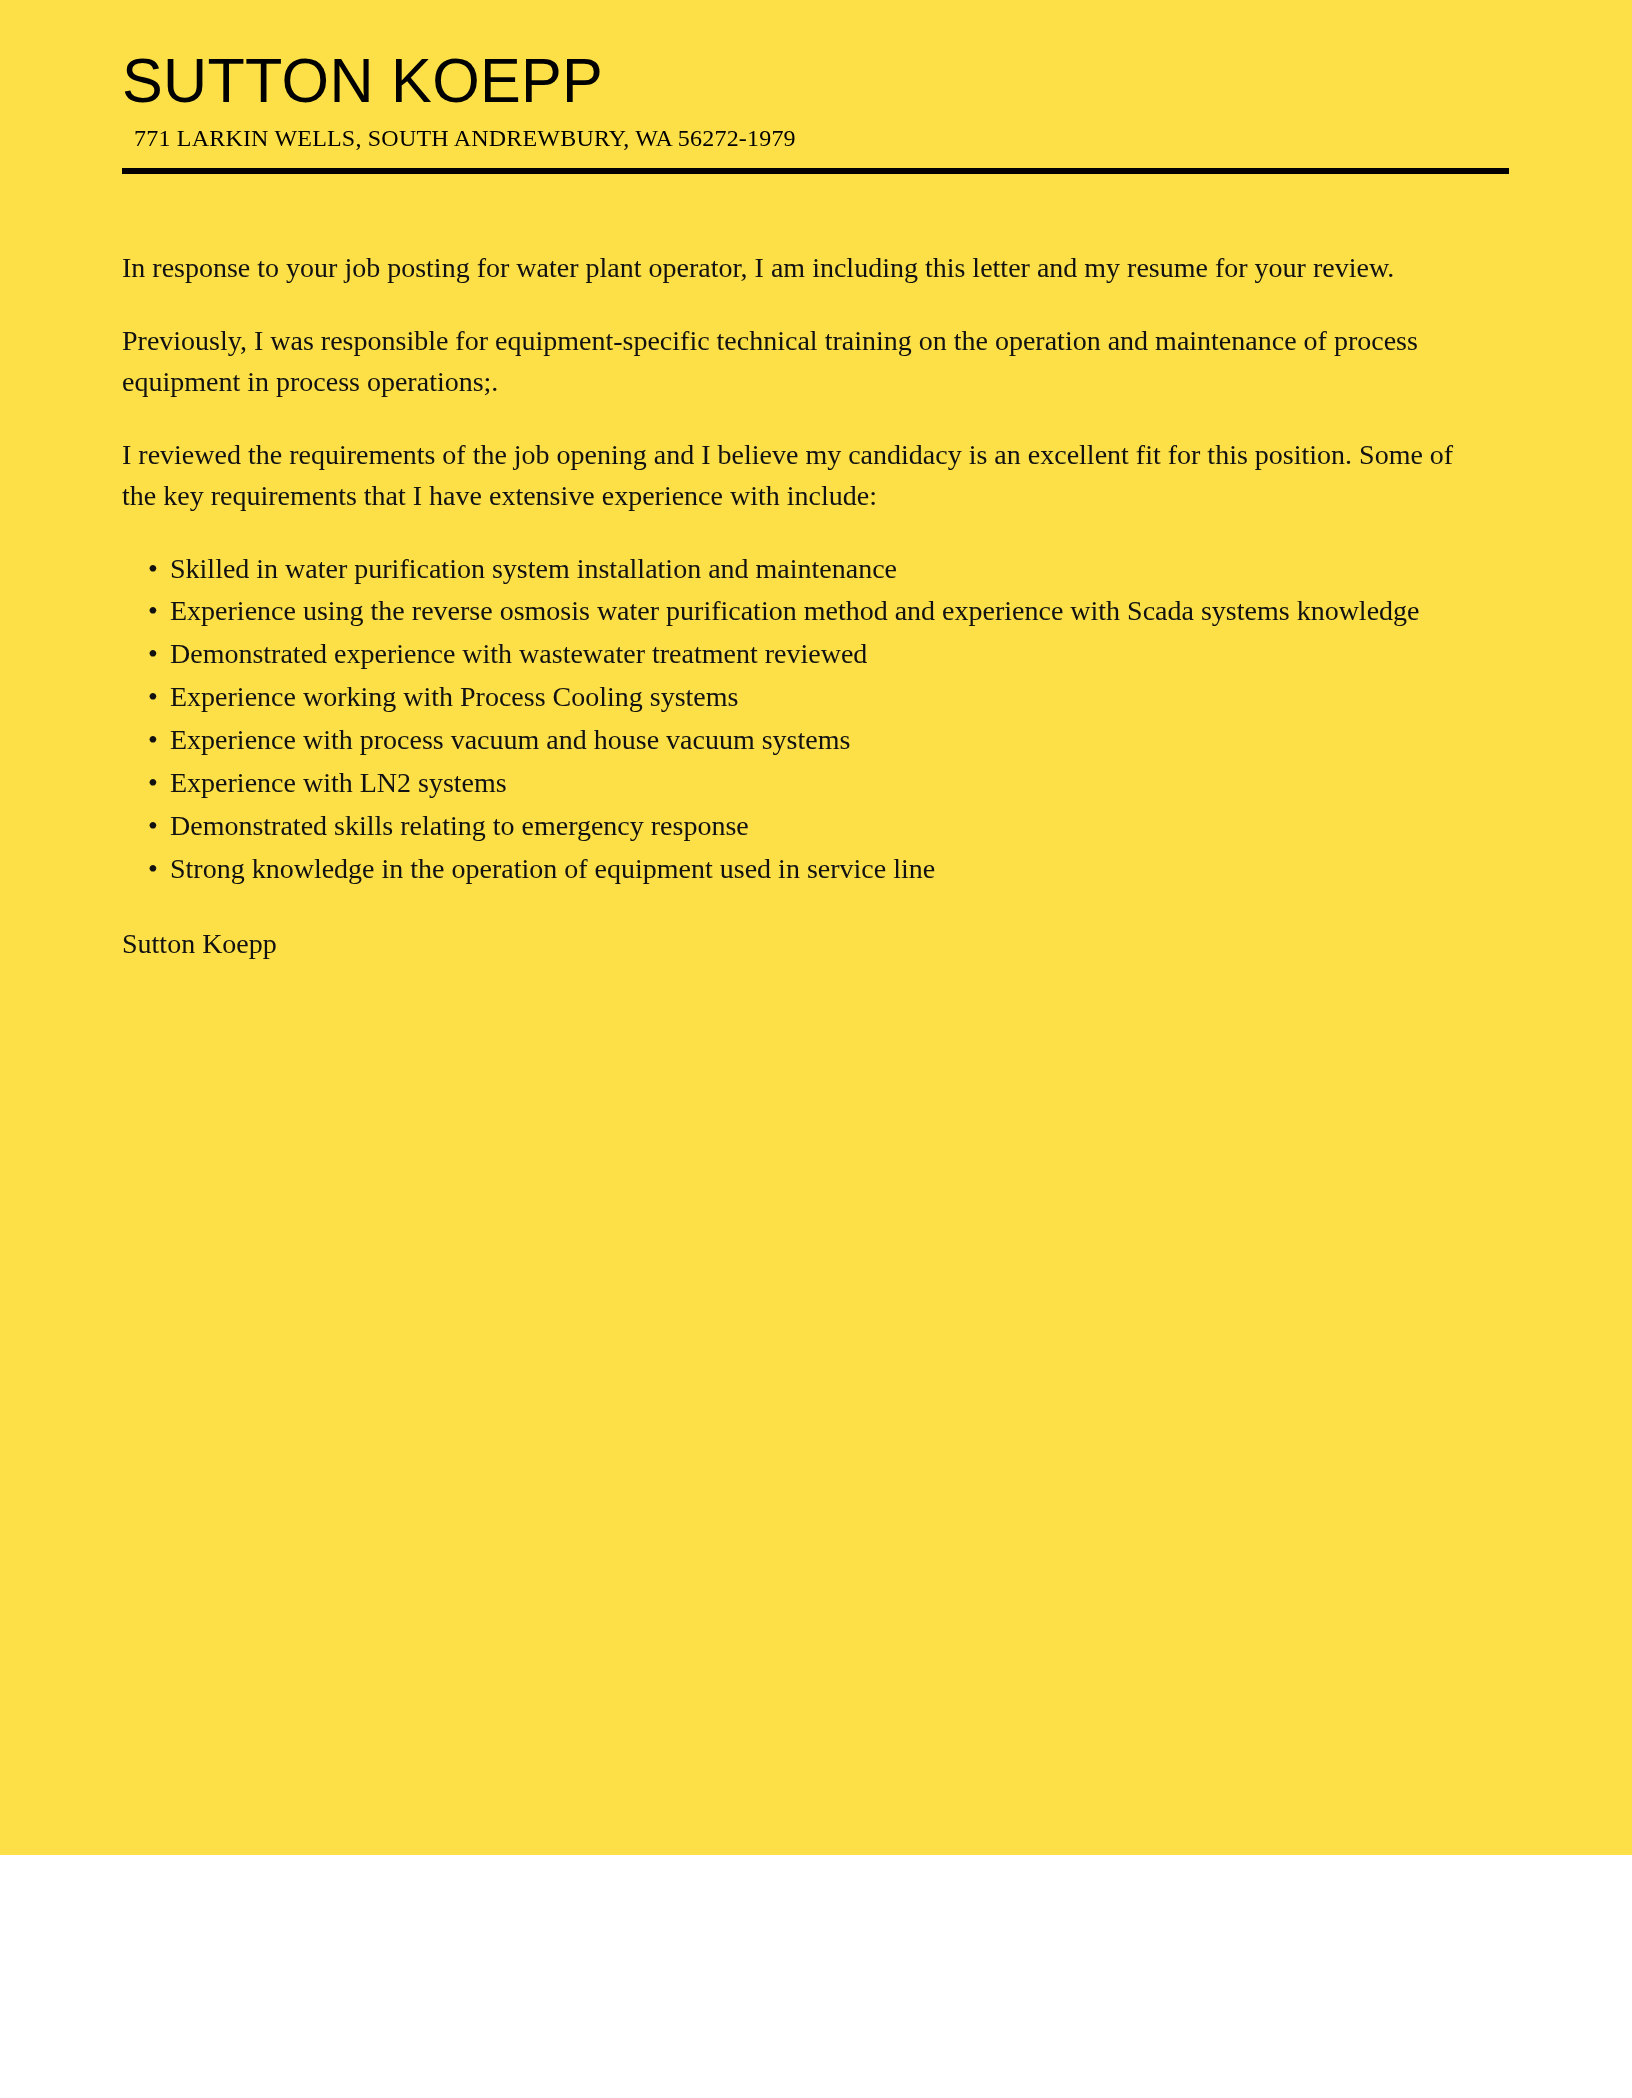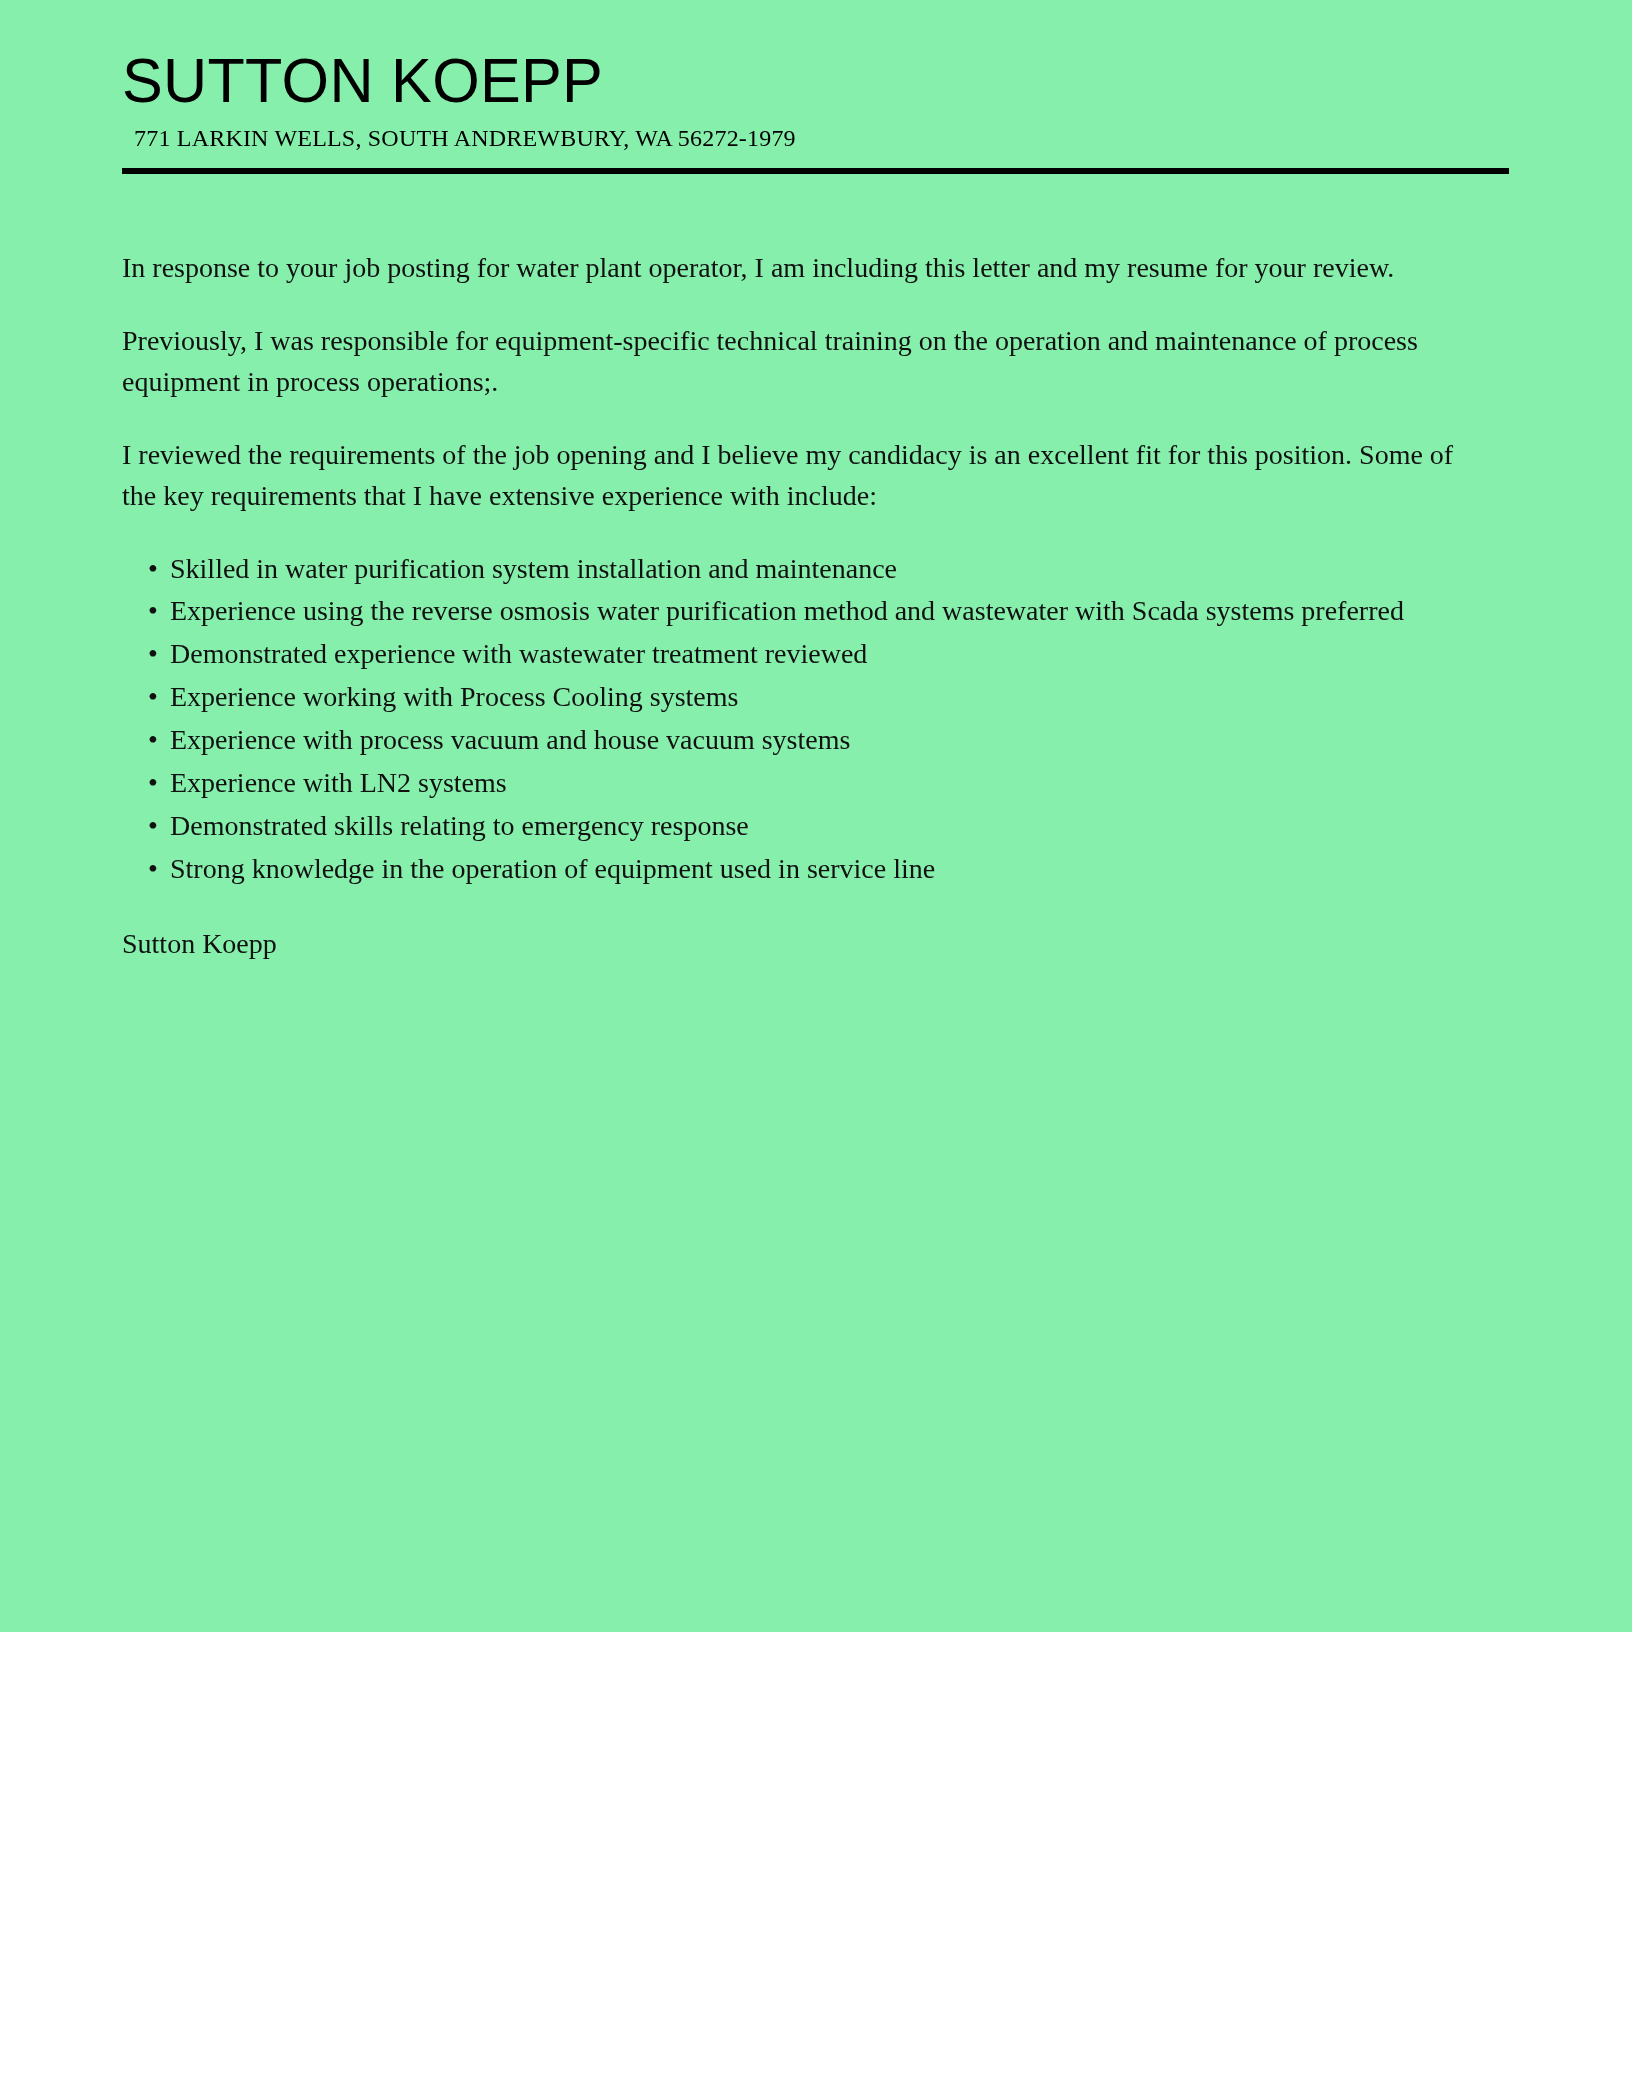--- a/index.html
+++ b/index.html
@@ -3,22 +3,22 @@
 <meta charset="utf-8">
 <style>
   html, body {
     margin: 0;
     padding: 0;
     background: #ffffff;
   }
   .page {
     position: relative;
     width: 1632px;
-    height: 1632px;
-    background: #86efac;
+    height: 1855px;
+    background: #fde047;
     box-sizing: border-box;
     overflow: hidden;
   }
   .content {
     position: absolute;
     left: 122px;
     top: 0;
     width: 1372px;
   }
 
@@ -131,21 +131,21 @@
 
       <p class="para">I reviewed the requirements of the job opening and I believe my candidacy is an excellent fit for this position. Some of the key requirements that I have extensive experience with include:</p>
 
       <ul class="req-list">
         <li>
           <span class="bullet">•</span>
           <span>Skilled in water purification system installation and maintenance</span>
         </li>
         <li>
           <span class="bullet">•</span>
-          <span>Experience using the reverse osmosis water purification method and wastewater with Scada systems preferred</span>
+          <span>Experience using the reverse osmosis water purification method and experience with Scada systems knowledge</span>
         </li>
         <li>
           <span class="bullet">•</span>
           <span>Demonstrated experience with wastewater treatment reviewed</span>
         </li>
         <li>
           <span class="bullet">•</span>
           <span>Experience working with Process Cooling systems</span>
         </li>
         <li>

